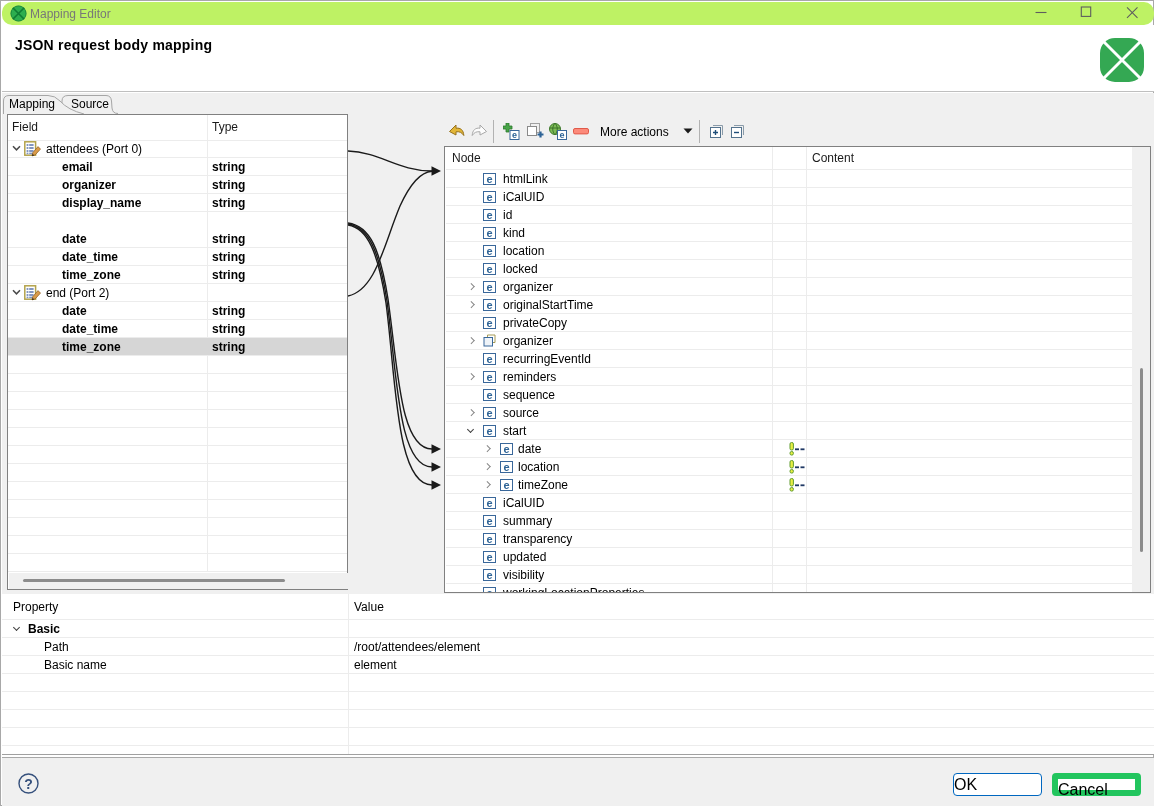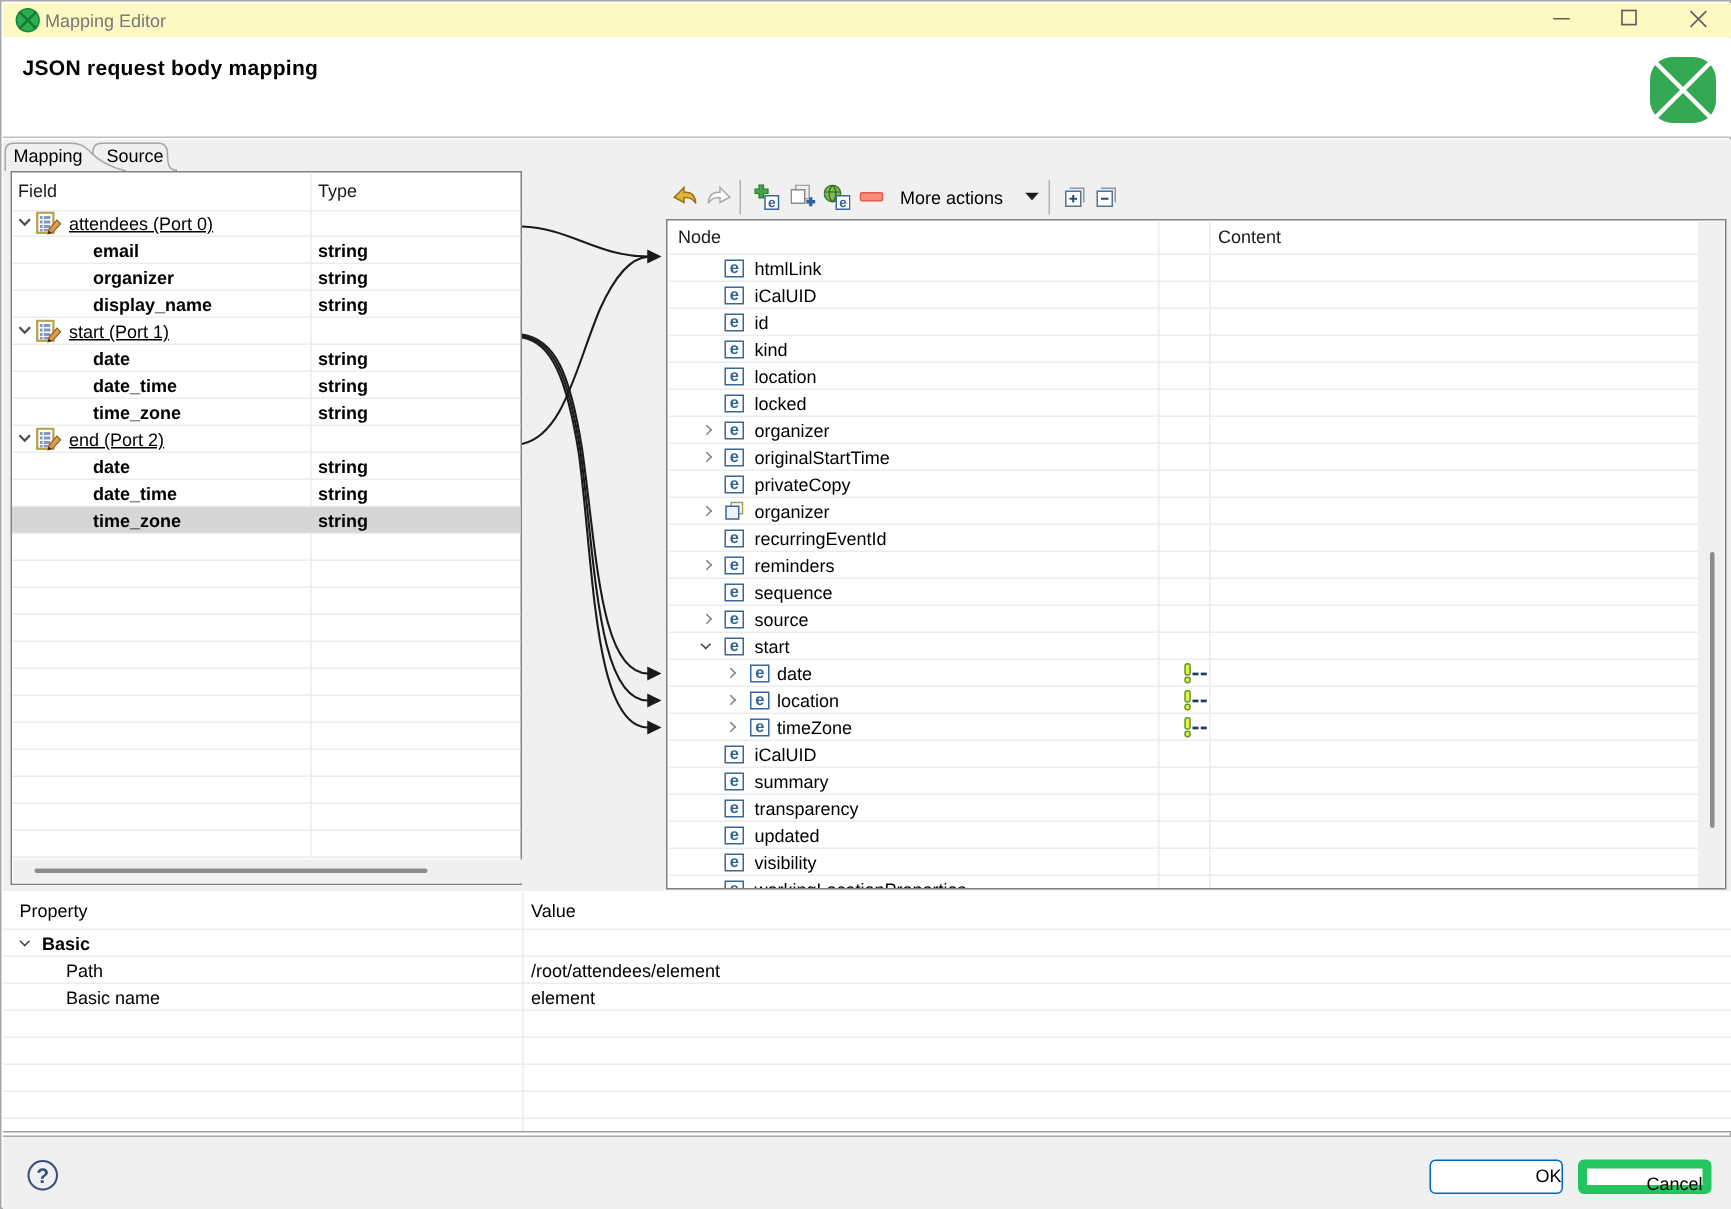--- a/index.html
+++ b/index.html
@@ -2,40 +2,40 @@
 <html><head>
 <meta charset="utf-8">
 <style>
   * { margin:0; padding:0; box-sizing:border-box; }
   html,body { width:1154px; height:806px; overflow:hidden; }
   body { font-family:"Liberation Sans", sans-serif; font-size:12px; color:#000; }
   #win { position:relative; width:1154px; height:806px; background:#fff; border:1px solid #a8a8a8; }
   .abs { position:absolute; }
 
   
-  #titlebar { position:absolute; left:1px; top:1px; width:1152px; height:23px; background:#fef9c3; }
+  #titlebar { position:absolute; left:1px; top:1px; width:1152px; height:23px; background:#bef264;border-radius:10px; }
   #titletext { position:absolute; left:28px; top:5px; color:#787878; font-size:12px; }
 
   
   #header { position:absolute; left:1px; top:24px; width:1152px; height:67px; background:#fff; border-bottom:1px solid #bfbfbf; }
   #headertitle { position:absolute; left:13px; top:12px; font-size:14px; font-weight:bold; letter-spacing:0.2px; }
 
   
   #tabstrip { position:absolute; left:1px; top:92px; width:1152px; height:21px; background:#f0f0f0; }
 
   
   #mainbg { position:absolute; left:1px; top:113px; width:1152px; height:480px; background:#f0f0f0; }
 
   
   #ltable { position:absolute; left:6px; top:113px; width:341px; height:476px; background:#fff; border:1px solid #808080; }
   .lhead { position:absolute; top:0; height:25px; line-height:25px; color:#1a1a1a; }
   .lrow { position:absolute; left:0; width:339px; height:18px; line-height:18px; border-bottom:1px solid #ececec; }
   .lrow .fname { position:absolute; left:54px; font-weight:bold; }
   .lrow .ftype { position:absolute; left:204px; font-weight:bold; }
-  .lrow .gname { position:absolute; left:38px;text-decoration:underline; }
+  .lrow .gname { position:absolute; left:38px; }
   .lcoldiv { position:absolute; left:199px; top:0; width:1px; height:457px; background:#ececec; }
   .chev { position:absolute; left:4px; top:5px; }
   .ricon { position:absolute; left:16px; top:1px; }
 
   
   #connsvg { position:absolute; left:347px; top:113px; }
 
   
   #toolbar { position:absolute; left:444px; top:115px; height:30px; }
   .tsep { position:absolute; top:4px; width:1px; height:23px; background:#b2b2b2; }
@@ -63,21 +63,21 @@
   #vthumb { position:absolute; left:8px; top:221px; width:3px; height:184px; background:#8c8c8c; border-radius:2px; }
 
   
   #props { position:absolute; left:1px; top:593px; width:1152px; height:161px; background:#fff; border-bottom:1px solid #a0a0a0; }
   .prow { position:absolute; left:0; width:1152px; height:18px; line-height:18px; border-bottom:1px solid #ececec; }
   .pcoldiv { position:absolute; left:346px; top:0; width:1px; height:160px; background:#ececec; }
   .pval { position:absolute; left:352px; }
 
   
   #botbar { position:absolute; left:1px; top:756px; width:1152px; height:49px; background:#f0f0f0; border-top:1px solid #a8a8a8; }
-  .btn { position:absolute; top:15px; width:89px; height:23px; background:#fff; border-radius:4px; text-align:right; line-height:21px; font-size:12px; }
+  .btn { position:absolute; top:15px; width:89px; height:23px; background:#fff; border-radius:4px; text-align:left; line-height:21px; font-size:16px; }
   #okbtn { left:951px; border:1px solid #0067c0; }
   #cancelbtn { left:1050px; border:6px solid #22c55e; }
 </style>
 </head>
 <body>
 <div id="win">
   <div id="titlebar">
     <svg class="abs" style="left:8px;top:3px" width="17" height="17" viewBox="0 0 17 17">
       <circle cx="8.5" cy="8.5" r="7.6" fill="#2dae4f" stroke="#14863b" stroke-width="1"></circle>
       <path d="M2.8,2.8 L14.2,14.2 M14.2,2.8 L2.8,14.2" stroke="#0f7c33" stroke-width="1.6"></path>
@@ -138,41 +138,20 @@
         <span class="ftype">string</span>
       </div>
     <div class="lrow" style="top:61px">
         <span class="fname">organizer</span>
         <span class="ftype">string</span>
       </div>
     <div class="lrow" style="top:79px">
         <span class="fname">display_name</span>
         <span class="ftype">string</span>
       </div>
-    <div class="lrow" style="top:97px">
-      <svg class="chev" width="9" height="7">
-          <path d="M1,1.2 L4.5,4.8 L8,1.2" fill="none" stroke="#4a4a4a" stroke-width="1.5"></path>
-        </svg>
-      <svg class="ricon" width="17" height="17" viewBox="0 0 17 17">
-        <rect x="0.8" y="0.8" width="10.8" height="13.4" fill="#fff" stroke="#b3a24b" stroke-width="1.5"></rect>
-        <g fill="#8296c0">
-          <rect x="2.6" y="3" width="1.8" height="2"></rect>
-            <rect x="5.2" y="3" width="4.4" height="2"></rect>
-          <rect x="2.6" y="6" width="1.8" height="2"></rect>
-            <rect x="5.2" y="6" width="4.4" height="2"></rect>
-          <rect x="2.6" y="9" width="1.8" height="2"></rect>
-            <rect x="5.2" y="9" width="4.4" height="2"></rect>
-          <rect x="2.6" y="11.6" width="1.8" height="1.6"></rect>
-            <rect x="5.2" y="11.6" width="4.4" height="1.6"></rect>
-        </g>
-        <path d="M14.0,5.6 L16.5,8.1 L11.2,13.9 L8.0,14.9 L8.8,11.7 Z" fill="#da9b4a" stroke="#8a5a1a" stroke-width="0.7"></path>
-        <path d="M8.0,14.9 L10.1,14.3 L8.7,12.9 Z" fill="#1a1a1a"></path>
-      </svg>
-      <span class="gname">start (Port 1)</span>
-    </div>
     <div class="lrow" style="top:115px">
         <span class="fname">date</span>
         <span class="ftype">string</span>
       </div>
     <div class="lrow" style="top:133px">
         <span class="fname">date_time</span>
         <span class="ftype">string</span>
       </div>
     <div class="lrow" style="top:151px">
         <span class="fname">time_zone</span>

